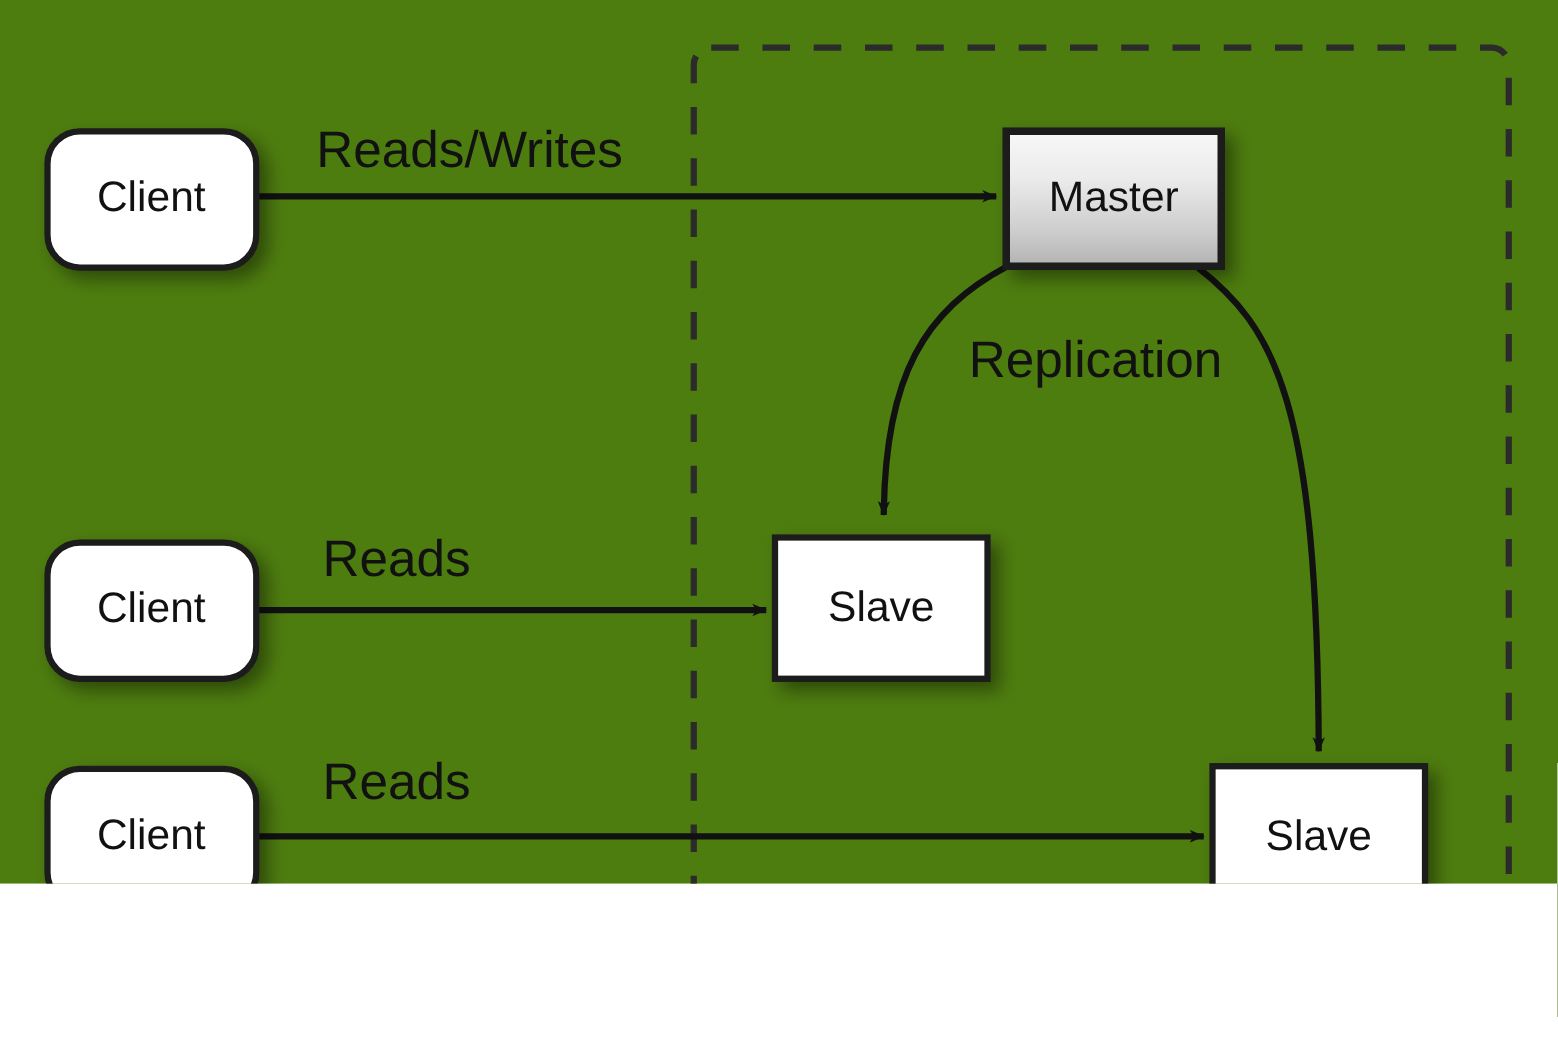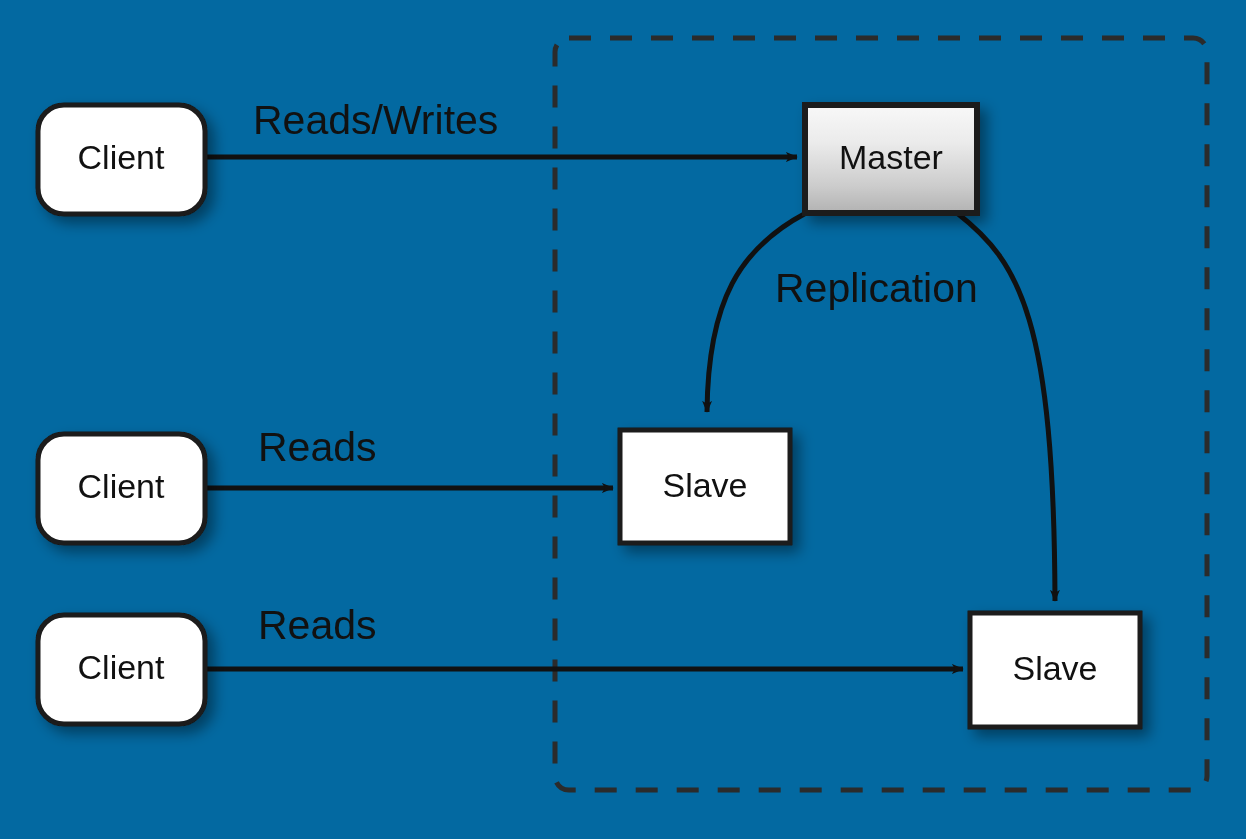--- a/index.html
+++ b/index.html
@@ -7,22 +7,22 @@
     padding: 0;
     background: #ffffff;
   }
   body {
     font-family: "Liberation Sans", "DejaVu Sans", sans-serif;
     -webkit-font-smoothing: antialiased;
   }
   #diagram-root {
     position: relative;
     width: 1246px;
-    height: 839px;
-    background: #0369a1;
+    height: 707px;
+    background: #4d7c0f;
     overflow: hidden;
     text-align: center;
   }
   #diagram-svg {
     position: absolute;
     left: 0;
     top: 0;
     width: 1246px;
     height: 839px;
   }

